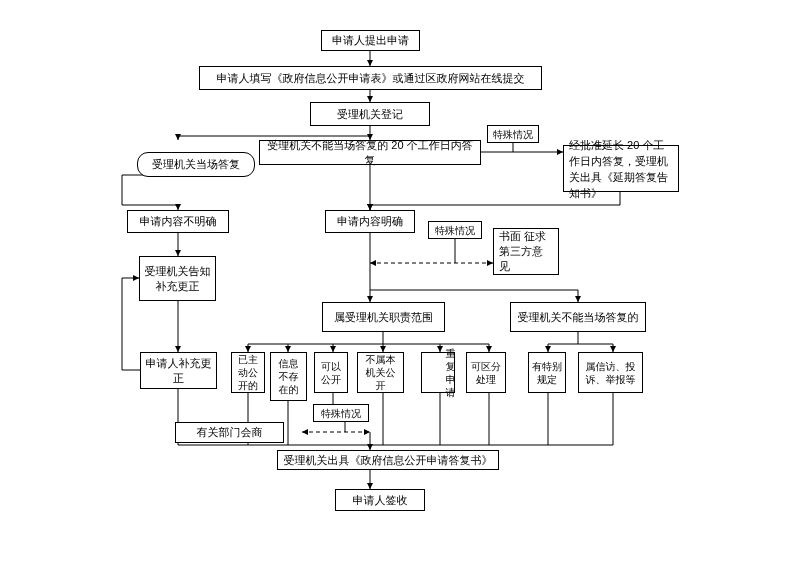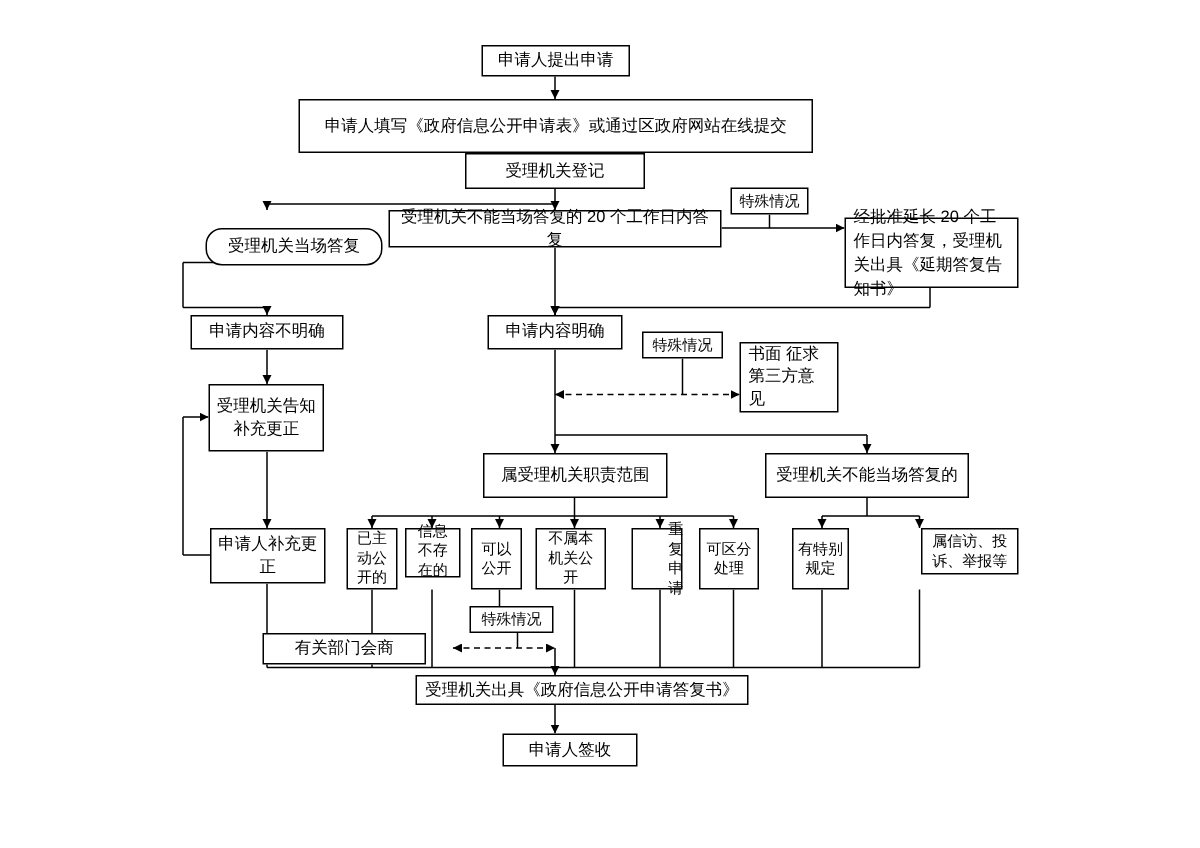--- a/index.html
+++ b/index.html
@@ -131,21 +131,21 @@
     <path d="M302,432 L370,432" stroke="#000" stroke-width="1" fill="none" stroke-dasharray="4,3" marker-end="url(#arrow)" marker-start="url(#arrowrev)"></path>
     <path d="M370,432 L370,445" stroke="#000" stroke-width="1" fill="none"></path>
 
     <path d="M370,445 L370,450" stroke="#000" stroke-width="1" fill="none" marker-end="url(#arrow)"></path>
 
     <path d="M370,470 L370,489" stroke="#000" stroke-width="1" fill="none" marker-end="url(#arrow)"></path>
   </svg>
 
   <div class="node" style="left:321px; top:30px; width:99px; height:21px;">申请人提出申请</div>
 
-  <div class="node" style="left:199px; top:66px; width:343px; height:36px;">申请人填写《政府信息公开申请表》或通过区政府网站在线提交</div>
+  <div class="node" style="left:199px; top:66px; width:343px; height:24px;">申请人填写《政府信息公开申请表》或通过区政府网站在线提交</div>
 
   <div class="node" style="left:310px; top:102px; width:120px; height:24px;">受理机关登记</div>
 
   <div class="node" style="left:137px; top:152px; width:118px; height:25px;border-radius:11px;">受理机关当场答复</div>
 
   <div class="node" style="left:259px; top:140px; width:222px; height:25px;">受理机关不能当场答复的 20 个工作日内答复</div>
 
   <div class="node" style="left:487px; top:125px; width:52px; height:18px; font-size:10px;">特殊情况</div>
 
   <div class="node tall left" style="left:563px; top:145px; width:116px; height:47px; padding:3px 5px;">经批准延长 20 个工作日内答复，受理机关出具《延期答复告知书》</div>
@@ -161,33 +161,33 @@
   <div class="node" style="left:139px; top:256px; width:77px; height:45px;">受理机关告知补充更正</div>
 
   <div class="node" style="left:322px; top:302px; width:123px; height:30px;">属受理机关职责范围</div>
 
   <div class="node" style="left:510px; top:302px; width:136px; height:30px;">受理机关不能当场答复的</div>
 
   <div class="node" style="left:140px; top:352px; width:77px; height:37px;">申请人补充更正</div>
 
   <div class="node" style="left:231px; top:352px; width:34px; height:41px; font-size:10px; line-height:13px;">已主动公开的</div>
 
-  <div class="node" style="left:270px; top:352px; width:37px; height:33px; font-size:10px; line-height:13px;font-family:Liberation Mono, monospace;">信息不存在的</div>
+  <div class="node" style="left:270px; top:352px; width:37px; height:49px; font-size:10px; line-height:13px;">信息不存在的</div>
 
   <div class="node" style="left:314px; top:352px; width:34px; height:41px; font-size:10px; line-height:13px;">可以公开</div>
 
   <div class="node" style="left:357px; top:352px; width:47px; height:41px; font-size:10px; line-height:13px;">不属本机关公开</div>
 
   <div class="node" style="left:421px; top:352px; width:34px; height:41px; font-size:10px; line-height:13px;padding-left:28px;">重复申请</div>
 
   <div class="node" style="left:466px; top:352px; width:40px; height:41px; font-size:10px; line-height:13px;">可区分处理</div>
 
   <div class="node" style="left:528px; top:352px; width:38px; height:41px; font-size:10px; line-height:13px;">有特别规定</div>
 
-  <div class="node" style="left:578px; top:352px; width:65px; height:31px; font-size:10px; line-height:13px;margin-left:36px;">属信访、投诉、举报等</div>
+  <div class="node" style="left:578px; top:352px; width:65px; height:41px; font-size:10px; line-height:13px;">属信访、投诉、举报等</div>
 
   <div class="node" style="left:313px; top:404px; width:56px; height:18px; font-size:10px;">特殊情况</div>
 
   <div class="node" style="left:175px; top:422px; width:109px; height:21px;">有关部门会商</div>
 
   <div class="node" style="left:277px; top:450px; width:222px; height:20px;">受理机关出具《政府信息公开申请答复书》</div>
 
   <div class="node" style="left:335px; top:489px; width:90px; height:22px;">申请人签收</div>
 
 </div>

